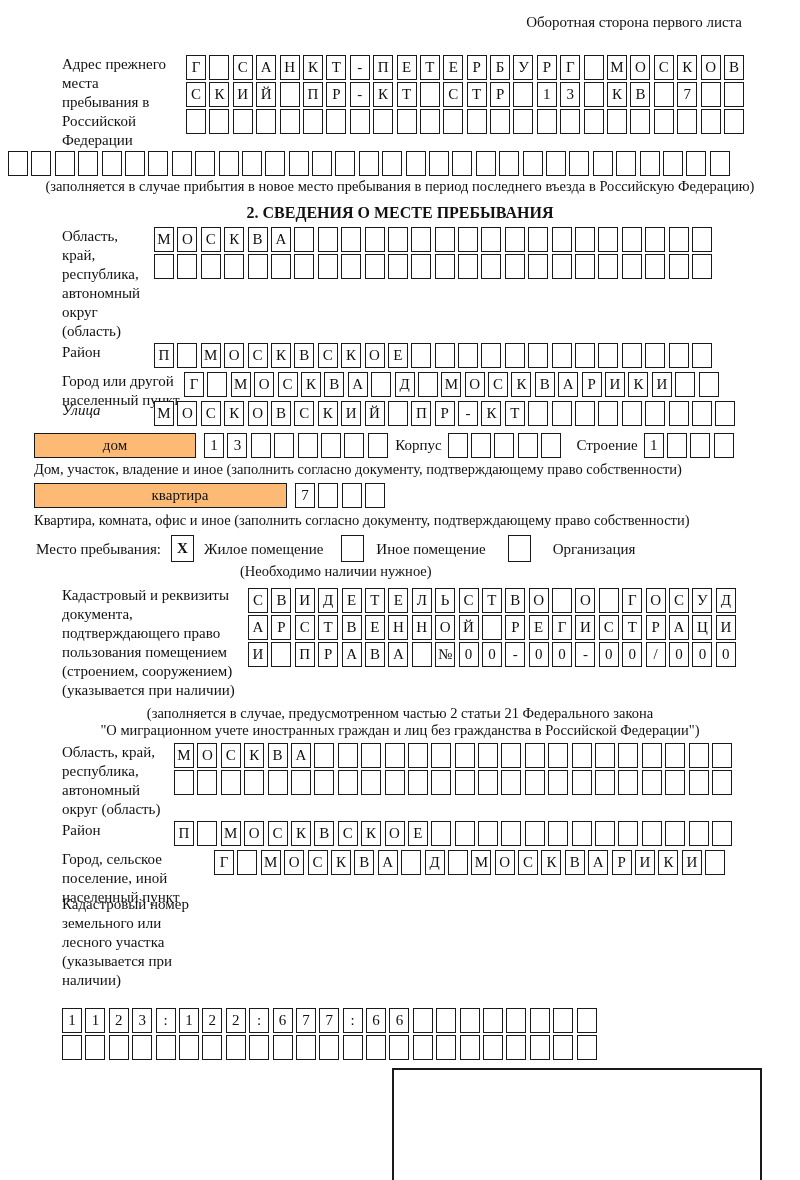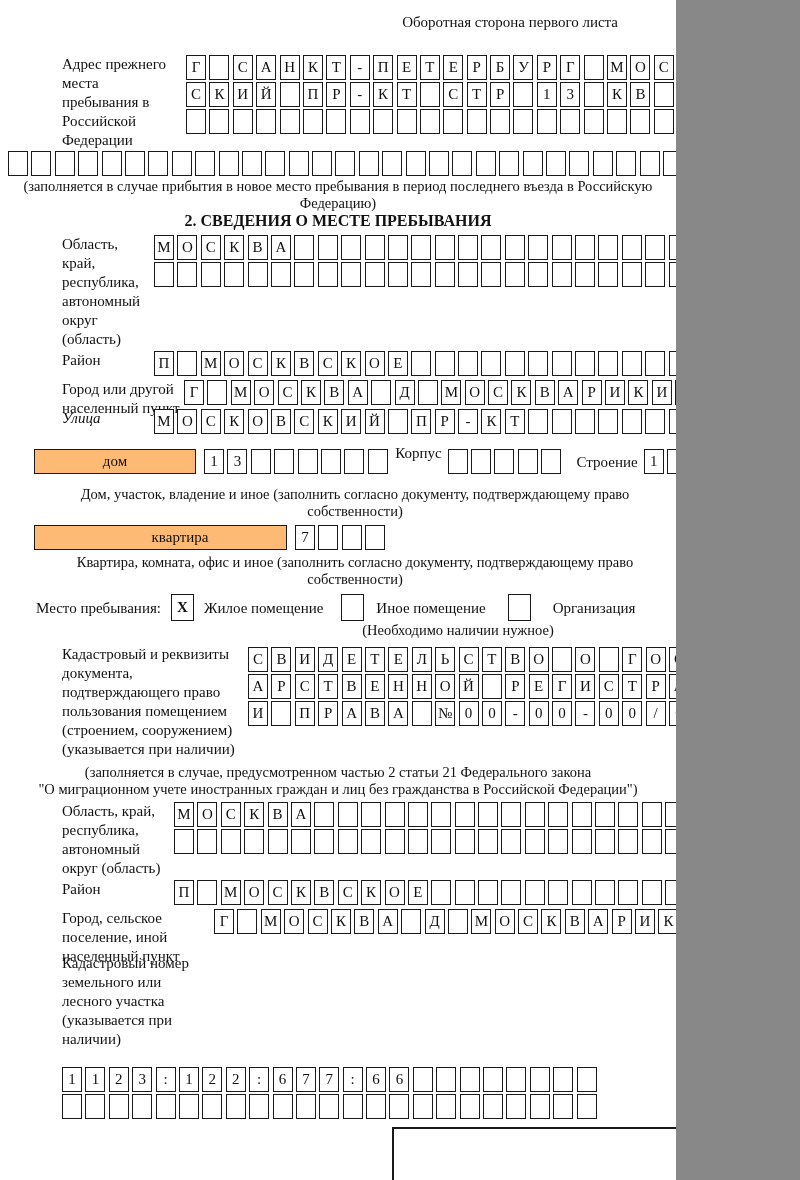--- a/index.html
+++ b/index.html
@@ -1,33 +1,33 @@
 <!DOCTYPE html>
 <html><head>
 <meta charset="utf-8">
 <style>
   html,body{margin:0;padding:0;background:#888;}
   .page{
-    width:676px;height:1180px;background:#ffffff;color:#111;
+    width:800px;height:1180px;background:#ffffff;color:#111;
     font-family:"Liberation Serif","DejaVu Serif",serif;
     position:relative;box-sizing:border-box;padding-top:14px;overflow:hidden;
   }
   .hdr{ text-align:right; padding-right:58px; font-size:15px; }
   .frow{ display:flex; align-items:flex-start; }
   .label{ font-size:15px; line-height:19px; flex:none; }
   .gridcol{ display:flex; flex-direction:column; }
   .cells{ display:flex; margin-bottom:2px; }
   .cell{
     flex:none; width:18px; height:23px; border:1.5px solid #1a1a1a;
     margin-right:3.4px; display:inline-flex; align-items:center; justify-content:center;
     font-size:15px; line-height:1; background:#fff;
   }
-  .note{ font-size:14.5px; line-height:17px;text-align:center; }
+  .note{ font-size:14.5px; line-height:17px; }
   .center{ text-align:center; }
-  .h2{ text-align:center; font-weight:bold; font-size:16px; margin-top:0; }
+  .h2{ text-align:center; font-weight:bold; font-size:16px; margin-top:9px; }
   .widebox{
     flex:none; border:1.5px solid #1a1a1a; height:23px; display:flex;
     align-items:center; justify-content:center; font-size:15px; background:#fdba74;
   }
   .inline-label{ font-size:15px; line-height:26px; flex:none; }
   .chk{
     flex:none; width:21px; height:25px; border:1.5px solid #1a1a1a;
     display:inline-flex; align-items:center; justify-content:center;
     font-size:15px; background:#fff;
   }
@@ -314,21 +314,21 @@
     <div class="cells" style="margin-bottom:0;">
         <span class="cell">1</span>
         <span class="cell">3</span>
         <span class="cell"></span>
         <span class="cell"></span>
         <span class="cell"></span>
         <span class="cell"></span>
         <span class="cell"></span>
         <span class="cell"></span>
       </div>
-    <div class="inline-label" style="margin:0 6px 17px 4px;">Корпус</div>
+    <div class="inline-label" style="margin:0 6px 0 4px;">Корпус</div>
     <div class="cells" style="margin-bottom:0;">
         <span class="cell"></span>
         <span class="cell"></span>
         <span class="cell"></span>
         <span class="cell"></span>
         <span class="cell"></span>
       </div>
     <div class="inline-label" style="margin:0 6px 0 12px;">Строение</div>
     <div class="cells" style="margin-bottom:0;">
         <span class="cell">1</span>

